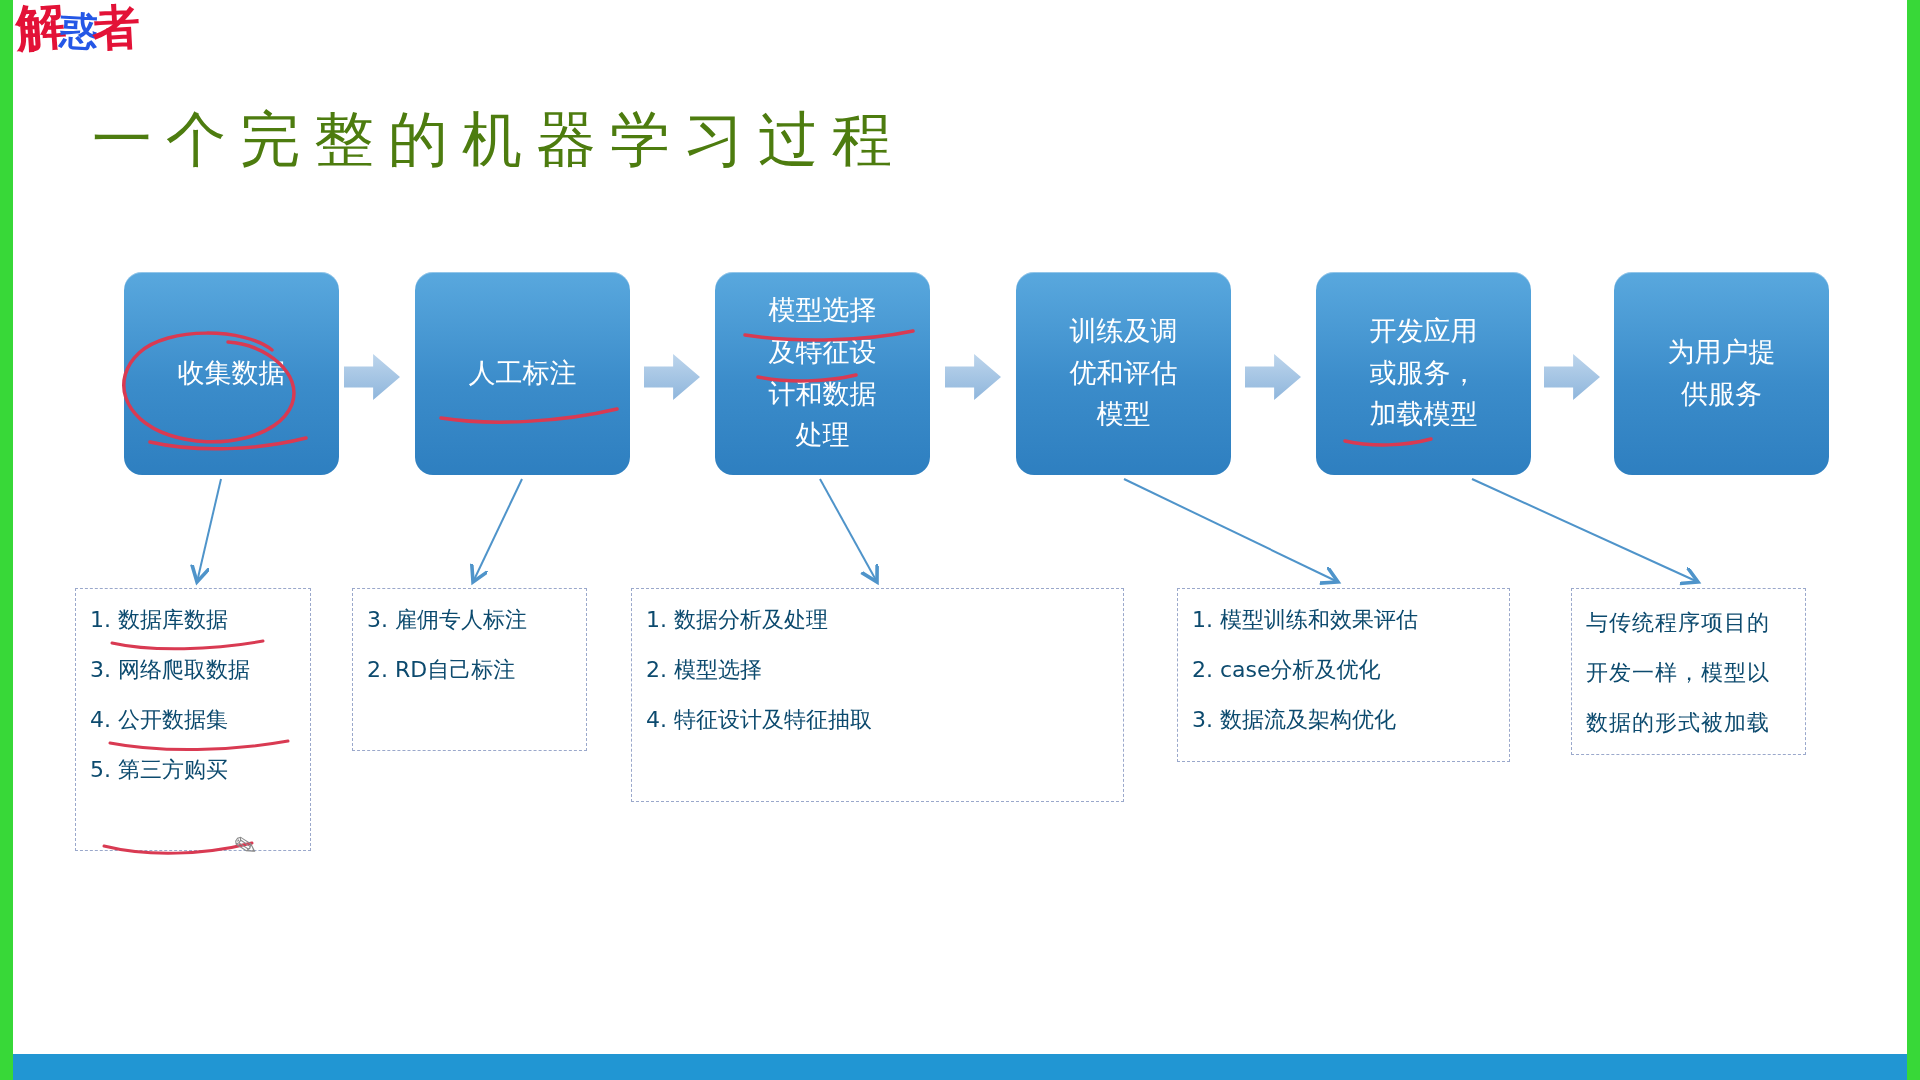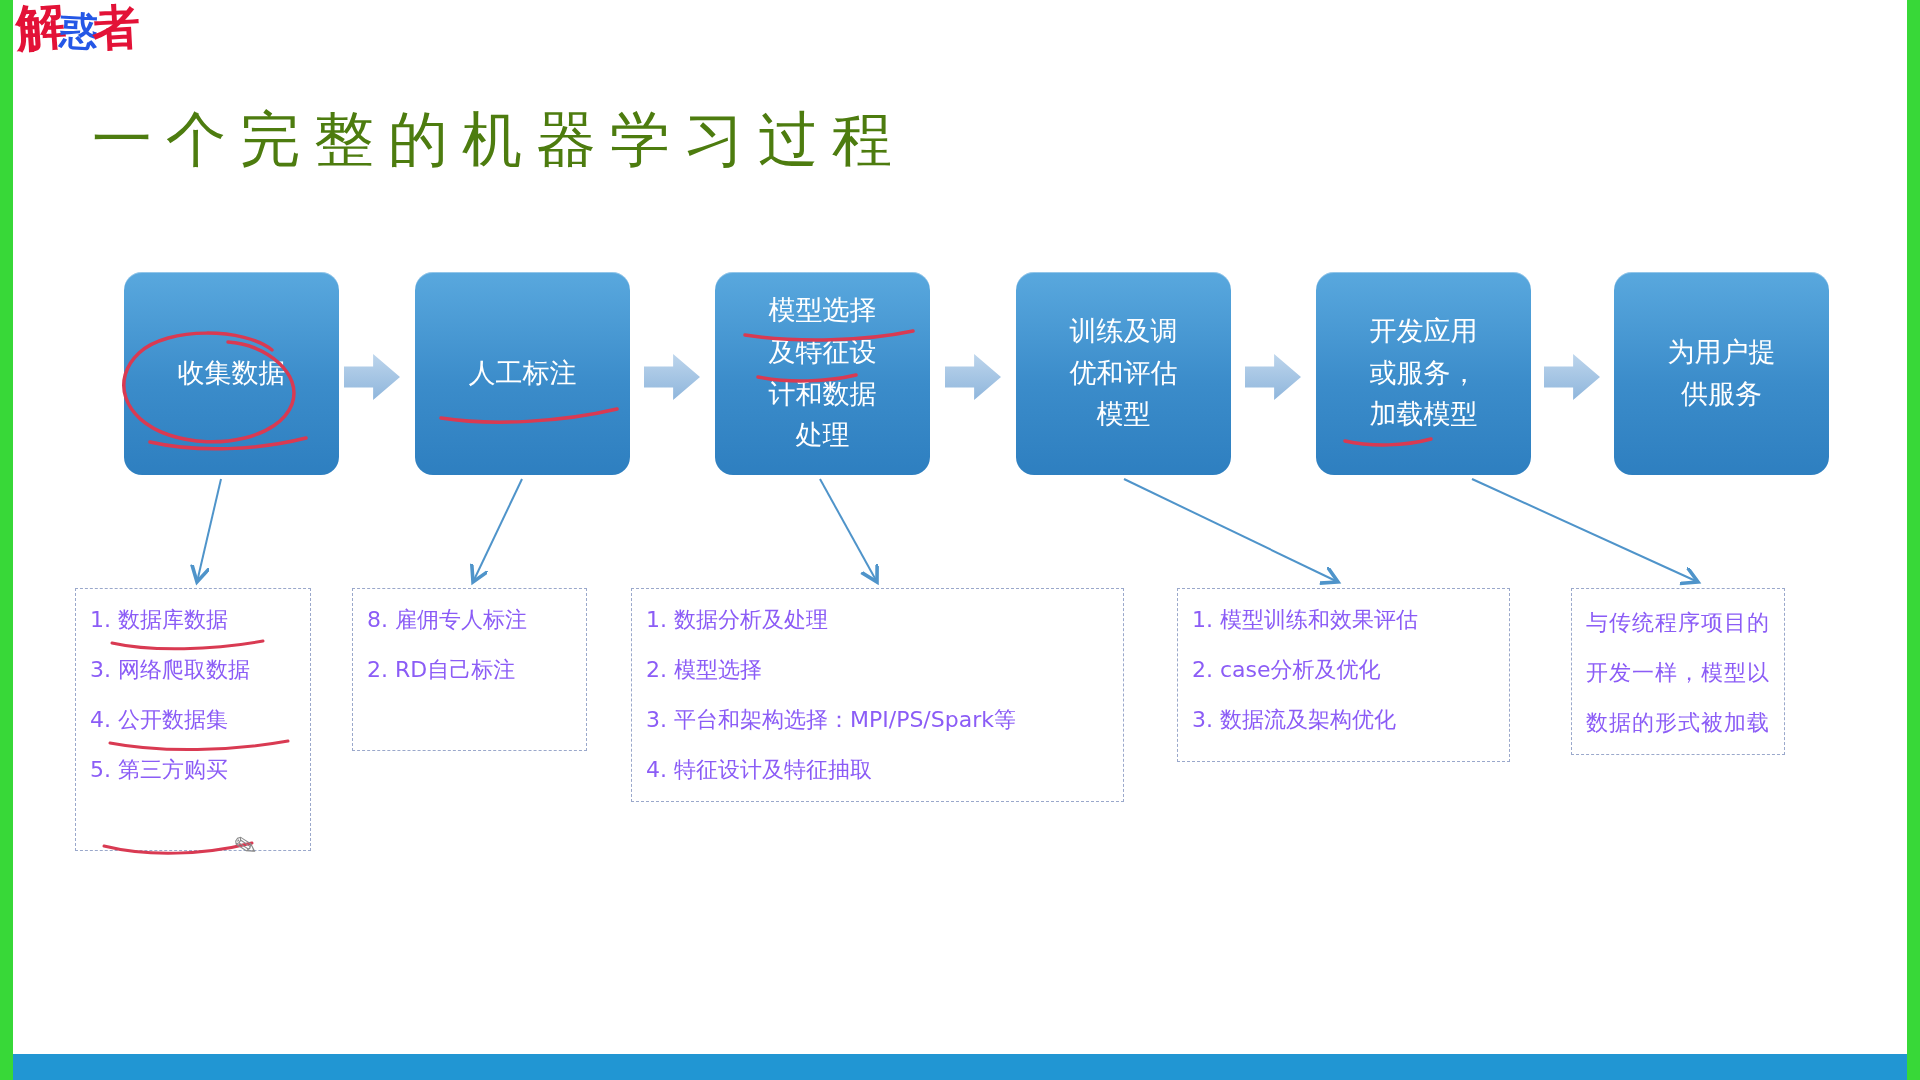--- a/index.html
+++ b/index.html
@@ -48,28 +48,28 @@
     position:absolute; top:354px; width:56px; height:46px;
     background:linear-gradient(180deg,#bdd5ec 0%,#8fb6dc 100%);
     clip-path:polygon(0 27%, 52% 27%, 52% 0, 100% 50%, 52% 100%, 52% 73%, 0 73%);
   }
   .cv-0{left:344px} .cv-1{left:644px} .cv-2{left:945px} .cv-3{left:1245px} .cv-4{left:1544px}
 
   
   .detail {
     position:absolute; top:588px; background:#ffffff;
     border:1px dashed #9aa8cb; padding:6px 14px;
-    font-size:22px; color:#8b5cf6;
+    font-size:22px; color:#0c4a6e;
   }
   .dline { height:50px; display:flex; align-items:center; white-space:nowrap; }
   .detail-a { left:75px;   width:236px; height:263px; }
   .detail-b { left:352px;  width:235px; height:163px; }
   .detail-c { left:631px;  width:493px; height:214px; }
   .detail-d { left:1177px; width:333px; height:174px; }
-  .detail-e { left:1571px; width:214px; height:167px; }
+  .detail-e { left:1571px; width:235px; height:167px; }
   .detail-e .dtext { white-space:pre-line; line-height:50px; padding-top:3px; letter-spacing:1px; }
 
   
   .overlay { position:absolute; inset:0; width:1920px; height:1080px; z-index:15; pointer-events:none; }
 </style>
 </head>
 <body>
 
 <div class="slide">
 
@@ -105,28 +105,27 @@
   <div class="chevron cv-4"></div>
 
   <div class="detail detail-a">
     <div class="dline">1. 数据库数据</div>
     <div class="dline">3. 网络爬取数据</div>
     <div class="dline">4. 公开数据集</div>
     <div class="dline">5. 第三方购买</div>
   </div>
 
   <div class="detail detail-b">
-    <div class="dline">8. 雇佣专人标注</div>
+    <div class="dline">3. 雇佣专人标注</div>
     <div class="dline">2. RD自己标注</div>
   </div>
 
   <div class="detail detail-c">
     <div class="dline">1. 数据分析及处理</div>
     <div class="dline">2. 模型选择</div>
-    <div class="dline">3. 平台和架构选择：MPI/PS/Spark等</div>
     <div class="dline">4. 特征设计及特征抽取</div>
   </div>
 
   <div class="detail detail-d">
     <div class="dline">1. 模型训练和效果评估</div>
     <div class="dline">2. case分析及优化</div>
     <div class="dline">3. 数据流及架构优化</div>
   </div>
 
   <div class="detail detail-e">

